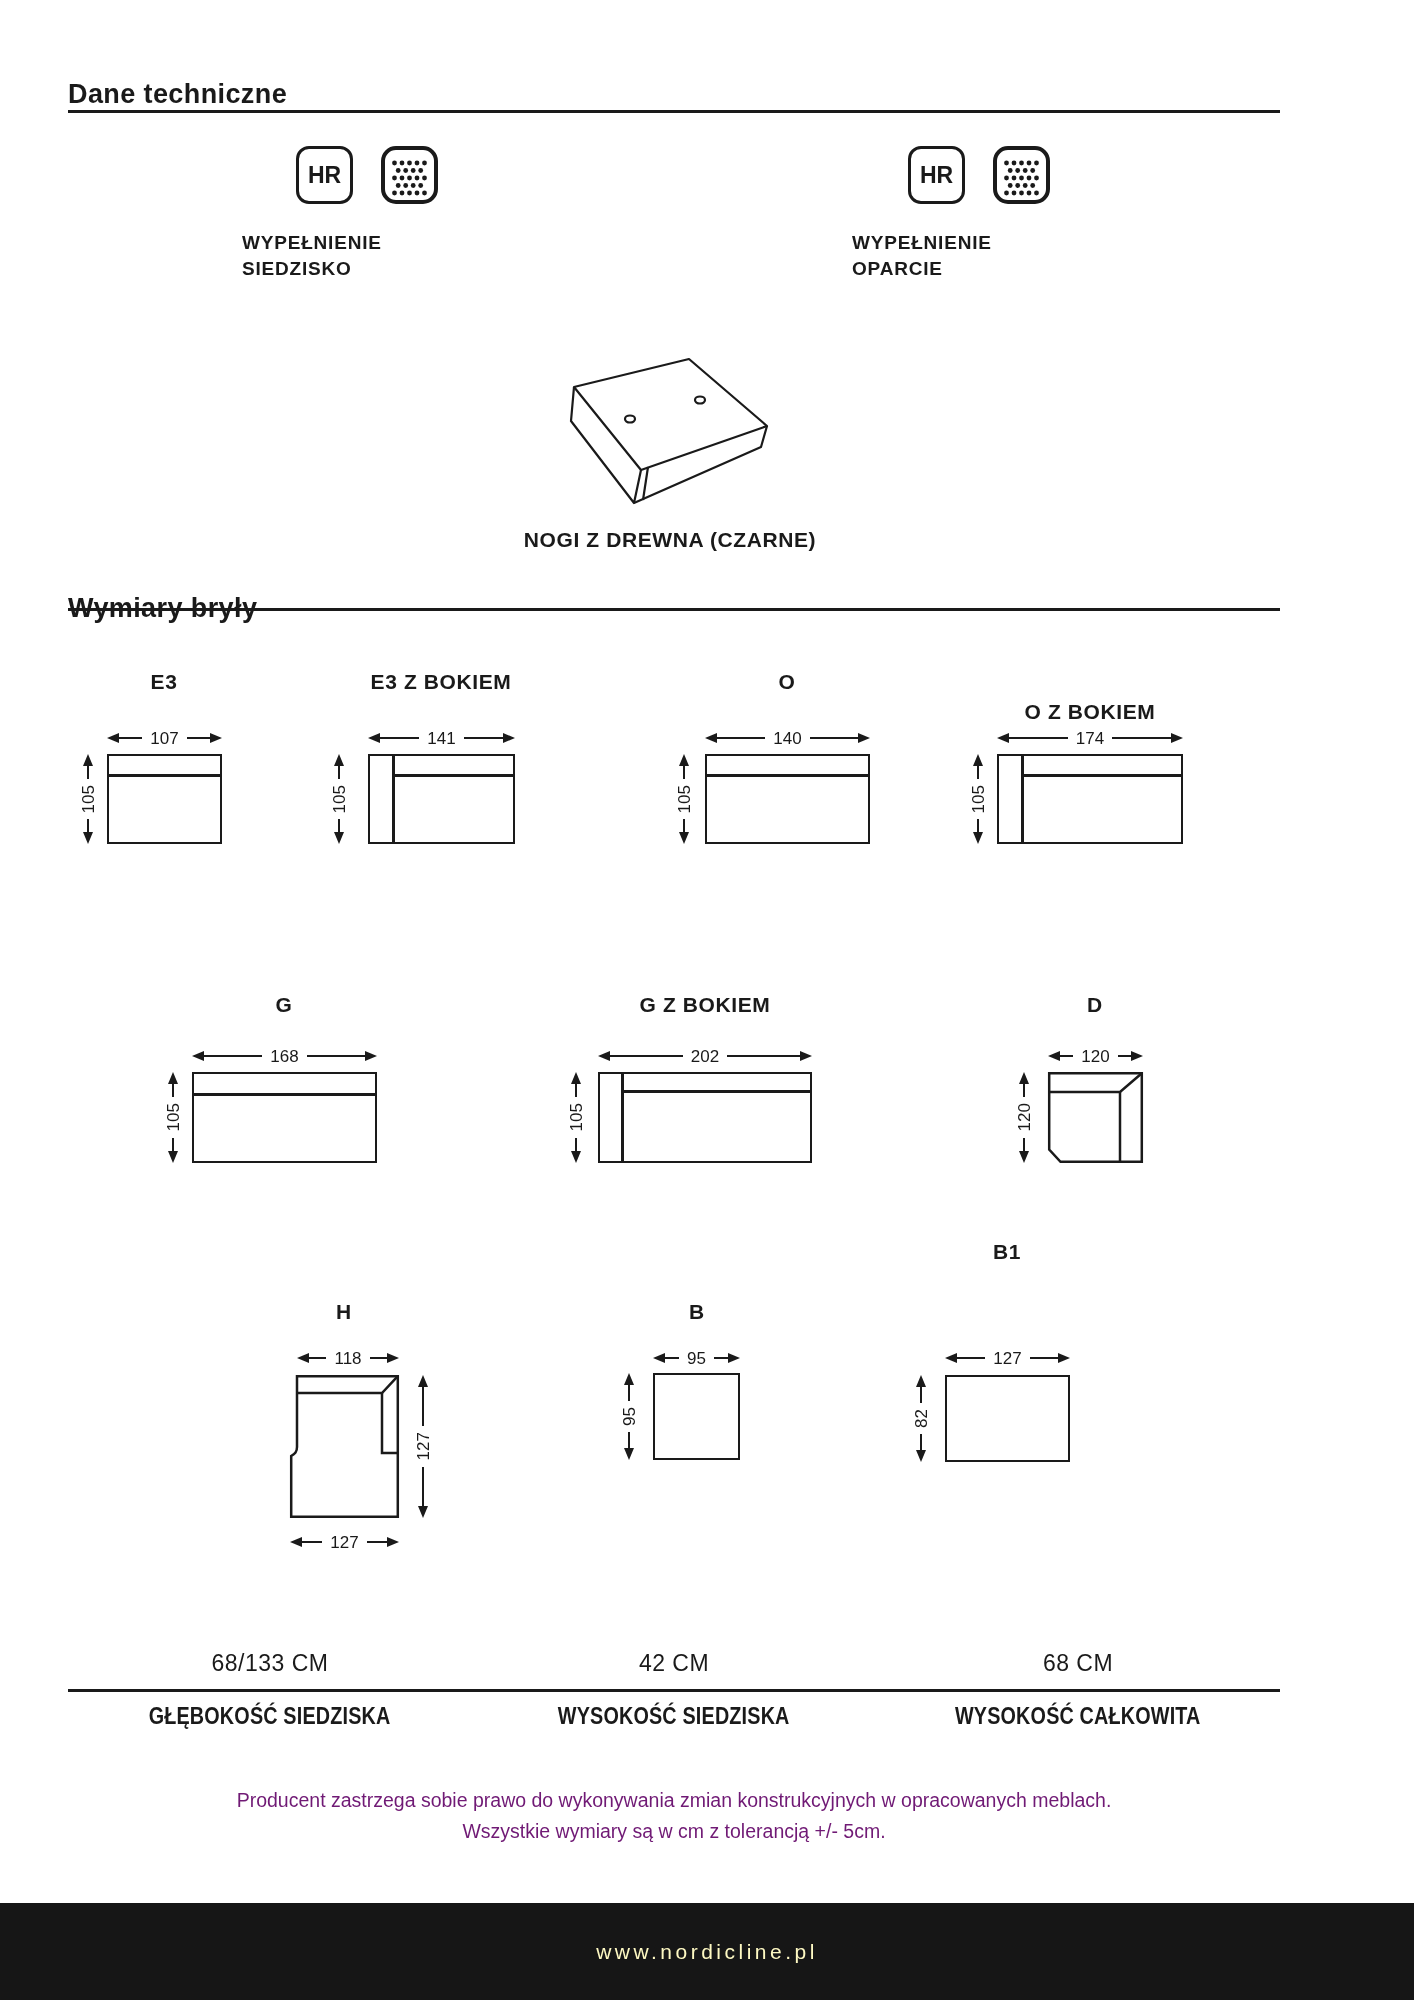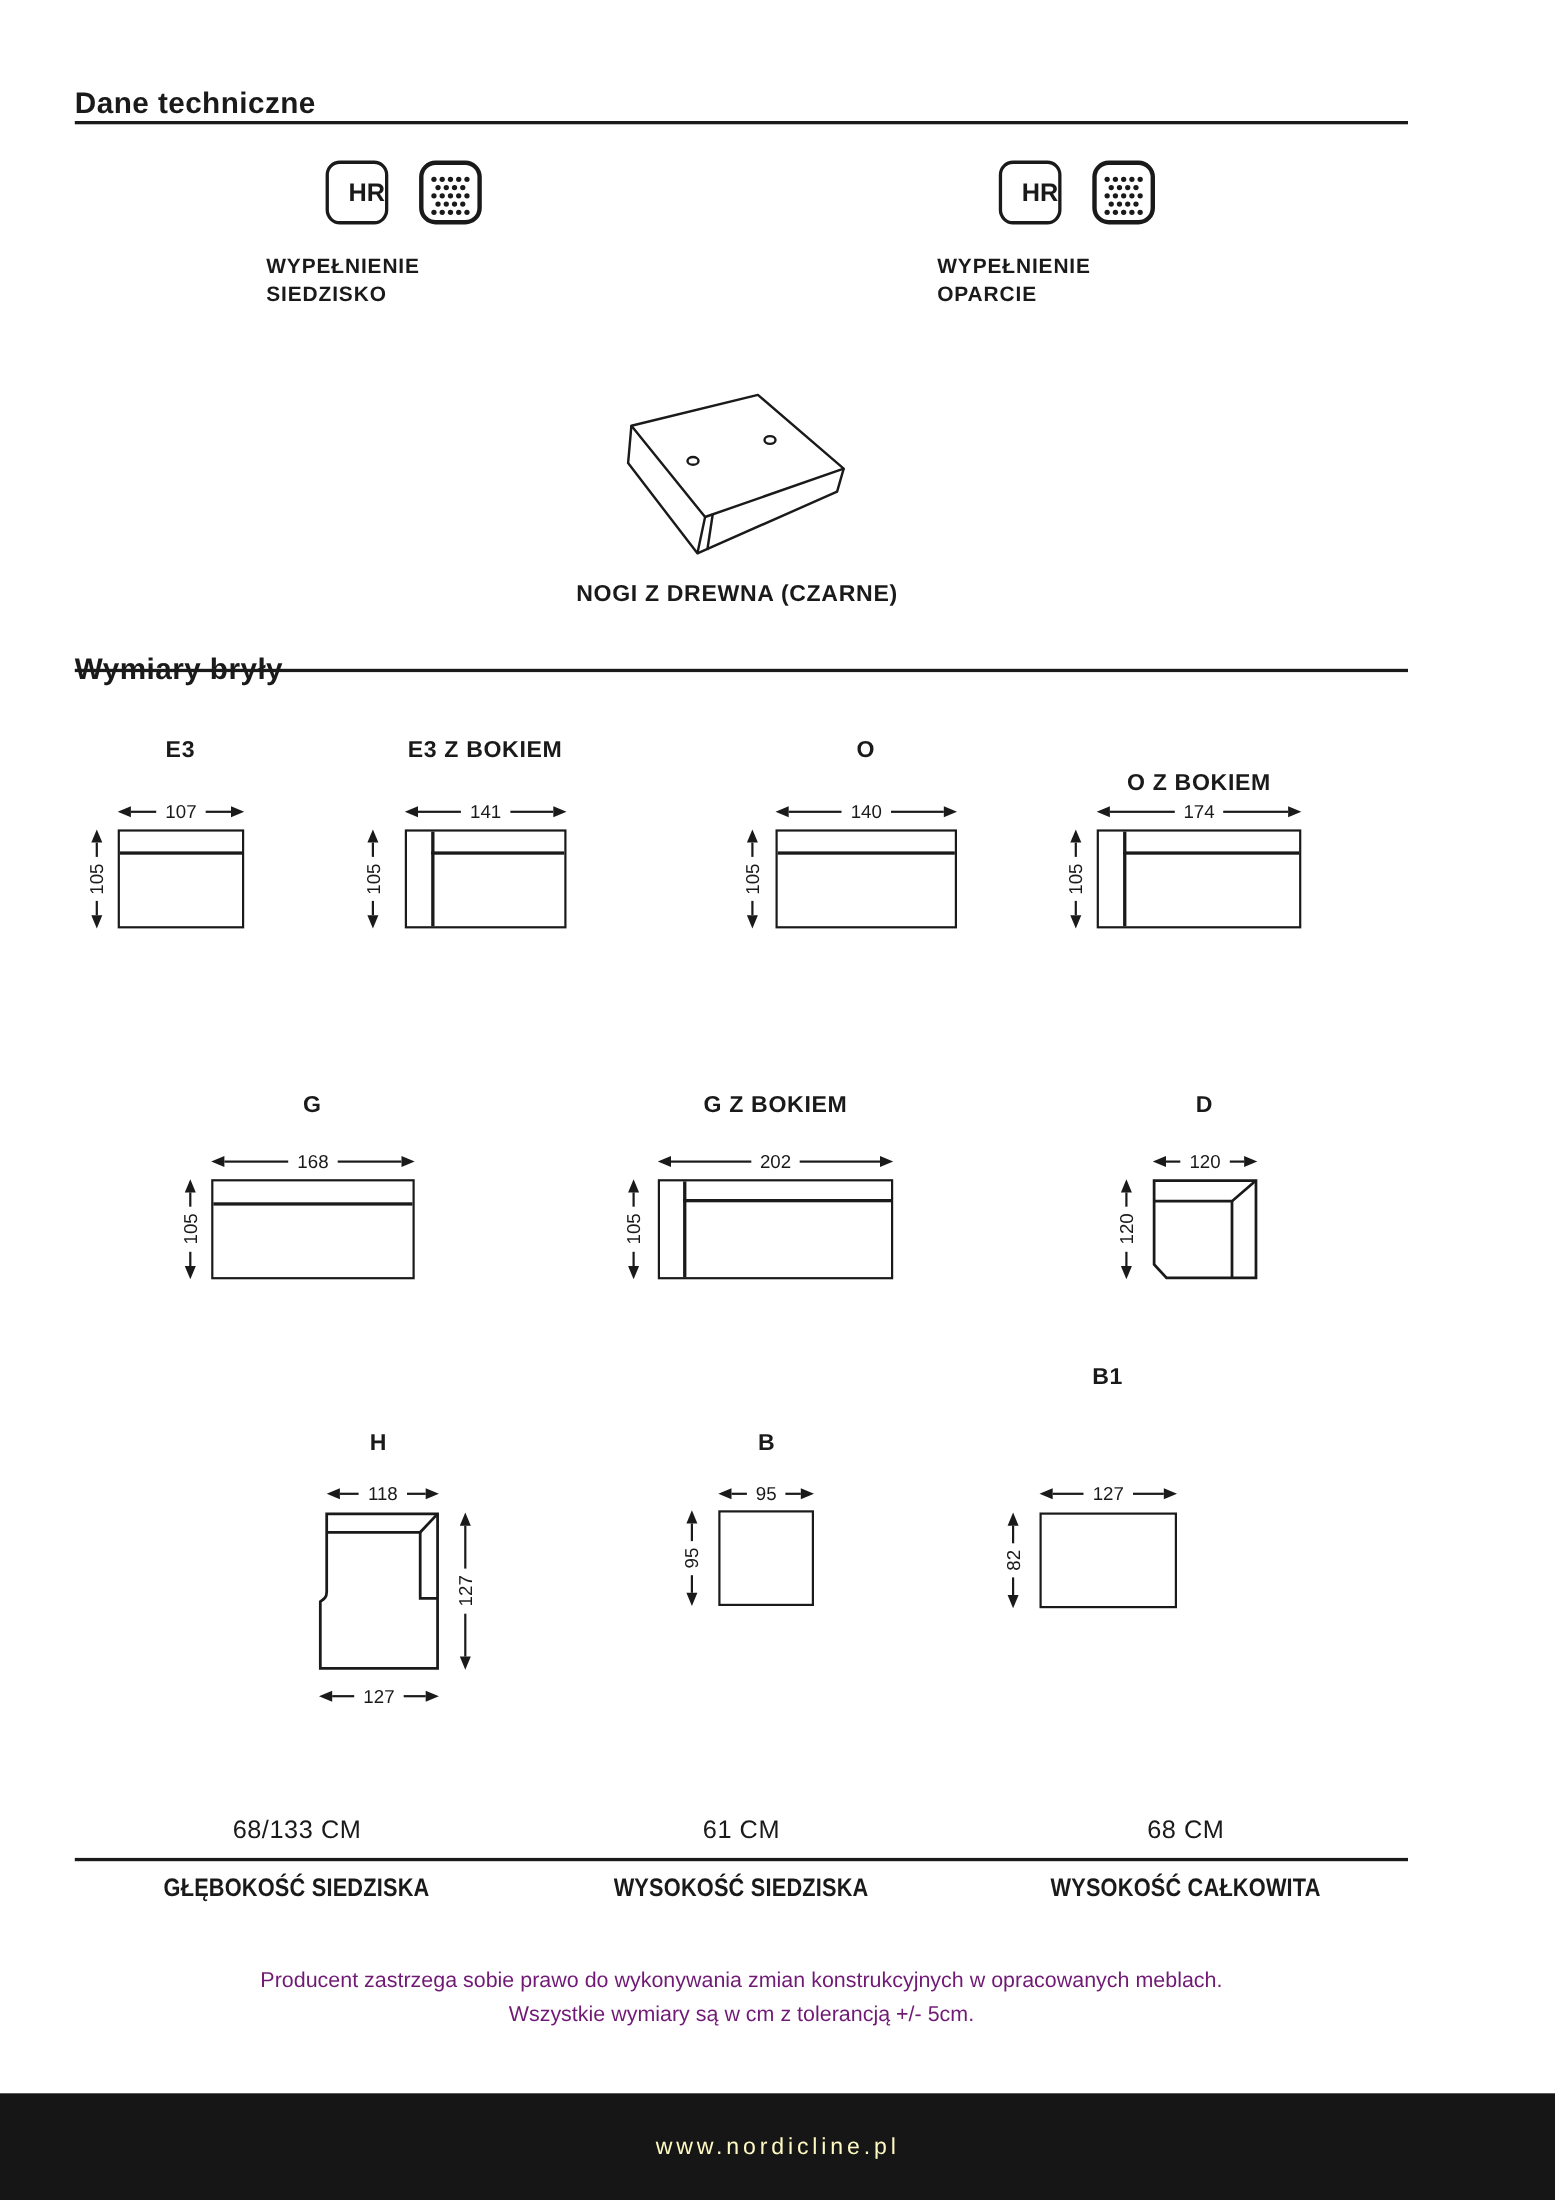--- a/index.html
+++ b/index.html
@@ -7,21 +7,21 @@
     position:relative;width:1414px;height:2000px;background:#ffffff;
     font-family:"Liberation Sans","DejaVu Sans",sans-serif;color:#1a1a1a;
     overflow:hidden;margin:0 auto;
   }
   .abs{position:absolute;}
   .h1{font-size:27px;font-weight:bold;letter-spacing:.4px;margin-top:29px;}
   .rule{position:absolute;height:3px;background:#1a1a1a;}
   
   .badge{
     position:absolute;width:57px;height:58px;border:3.5px solid #1a1a1a;border-radius:13px;
-    box-sizing:border-box;display:flex;align-items:center;justify-content:flex-end;
+    box-sizing:border-box;display:flex;align-items:center;justify-content:center;
     font-size:23px;font-weight:bold;letter-spacing:0;
   }
   .icon-svg{position:absolute;overflow:visible;}
   .fill-label{
     position:absolute;text-align:left;font-size:19px;font-weight:bold;
     line-height:1.38;letter-spacing:.8px;
   }
   
   .mod-title{position:absolute;font-size:21px;font-weight:bold;text-align:center;letter-spacing:.6px;}
   .rect{position:absolute;border:2.5px solid #1a1a1a;box-sizing:border-box;background:#fff;}
@@ -343,21 +343,21 @@
     <span class="av-u"></span>
       <span class="ln"></span>
       <span class="num">82</span>
       <span class="ln"></span>
       <span class="av-d"></span>
   </div>
   <div class="rect" style="left:945px;top:1375px;width:125px;height:87px;"></div>
 
   <div class="stats-row" style="top:1650px;">
     <div class="stats-col"><span class="stat-value">68/133 CM</span></div>
-    <div class="stats-col"><span class="stat-value">61 CM</span></div>
+    <div class="stats-col"><span class="stat-value">42 CM</span></div>
     <div class="stats-col"><span class="stat-value">68 CM</span></div>
   </div>
   <div class="rule" style="left:68px;top:1689px;width:1212px;"></div>
   <div class="stats-row" style="top:1703px;">
     <div class="stats-col"><span class="stat-label">GŁĘBOKOŚĆ SIEDZISKA</span></div>
     <div class="stats-col"><span class="stat-label">WYSOKOŚĆ SIEDZISKA</span></div>
     <div class="stats-col"><span class="stat-label">WYSOKOŚĆ CAŁKOWITA</span></div>
   </div>
 
   <div class="disclaimer" style="top:1785px;">

